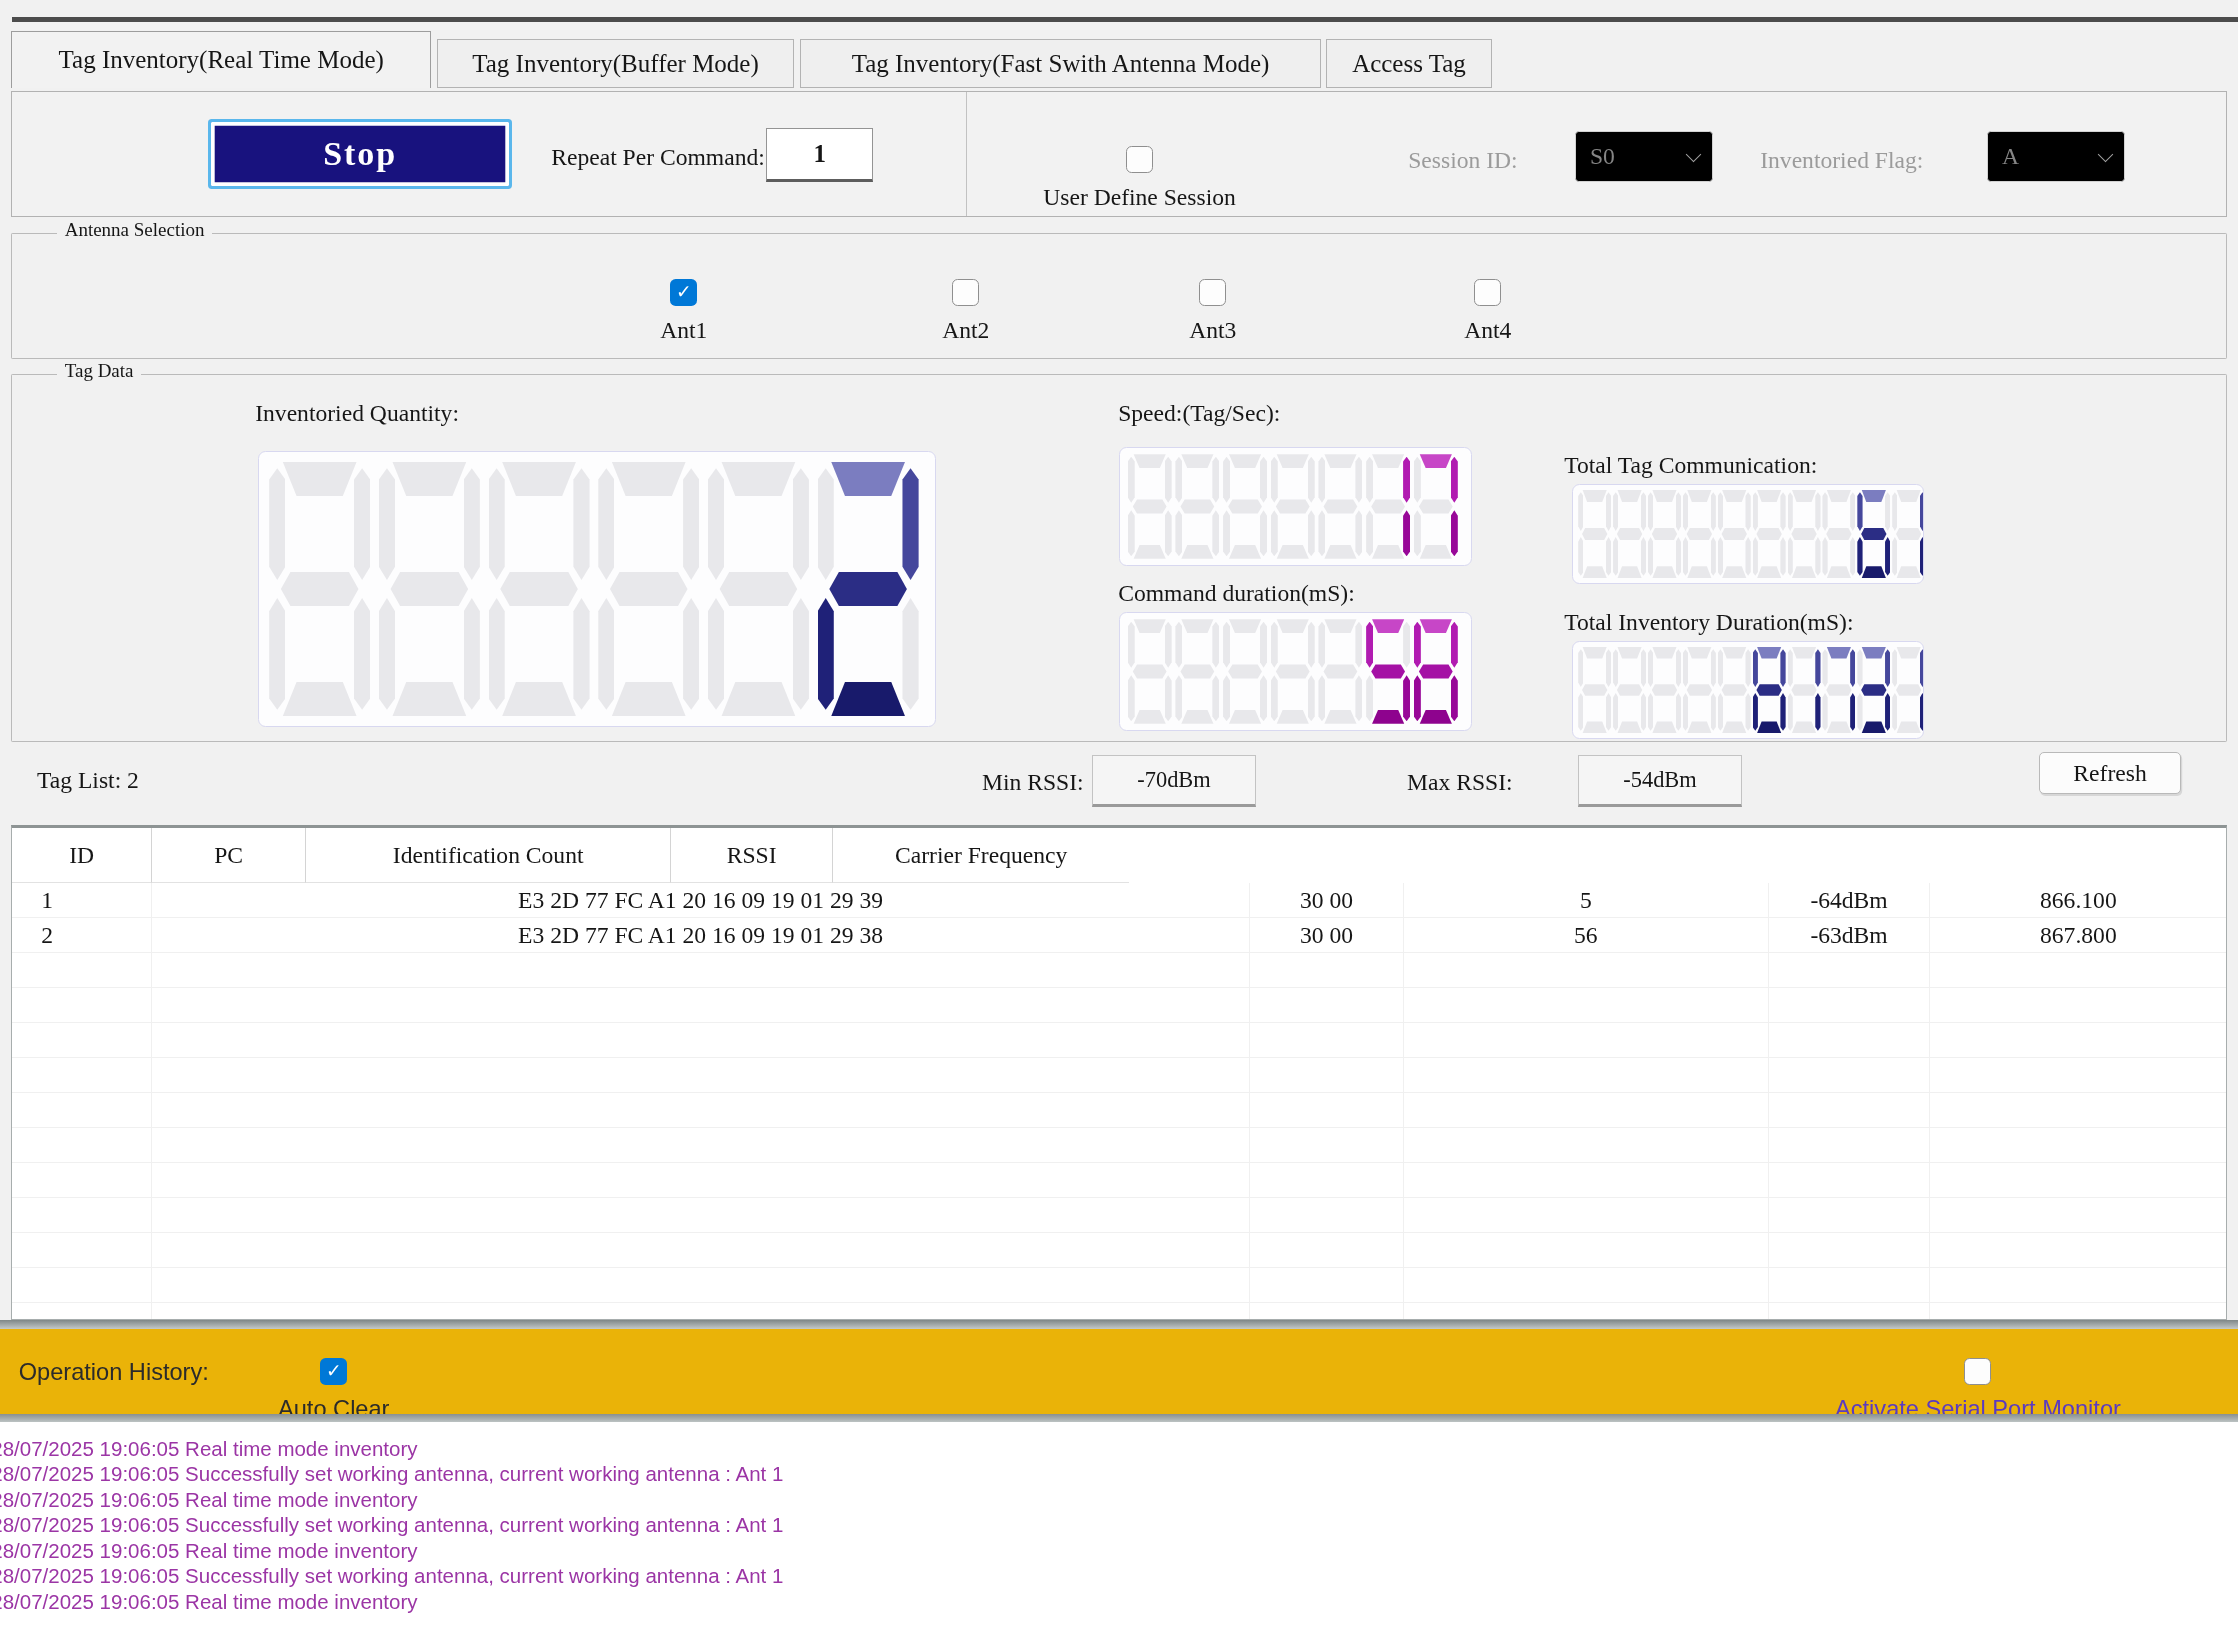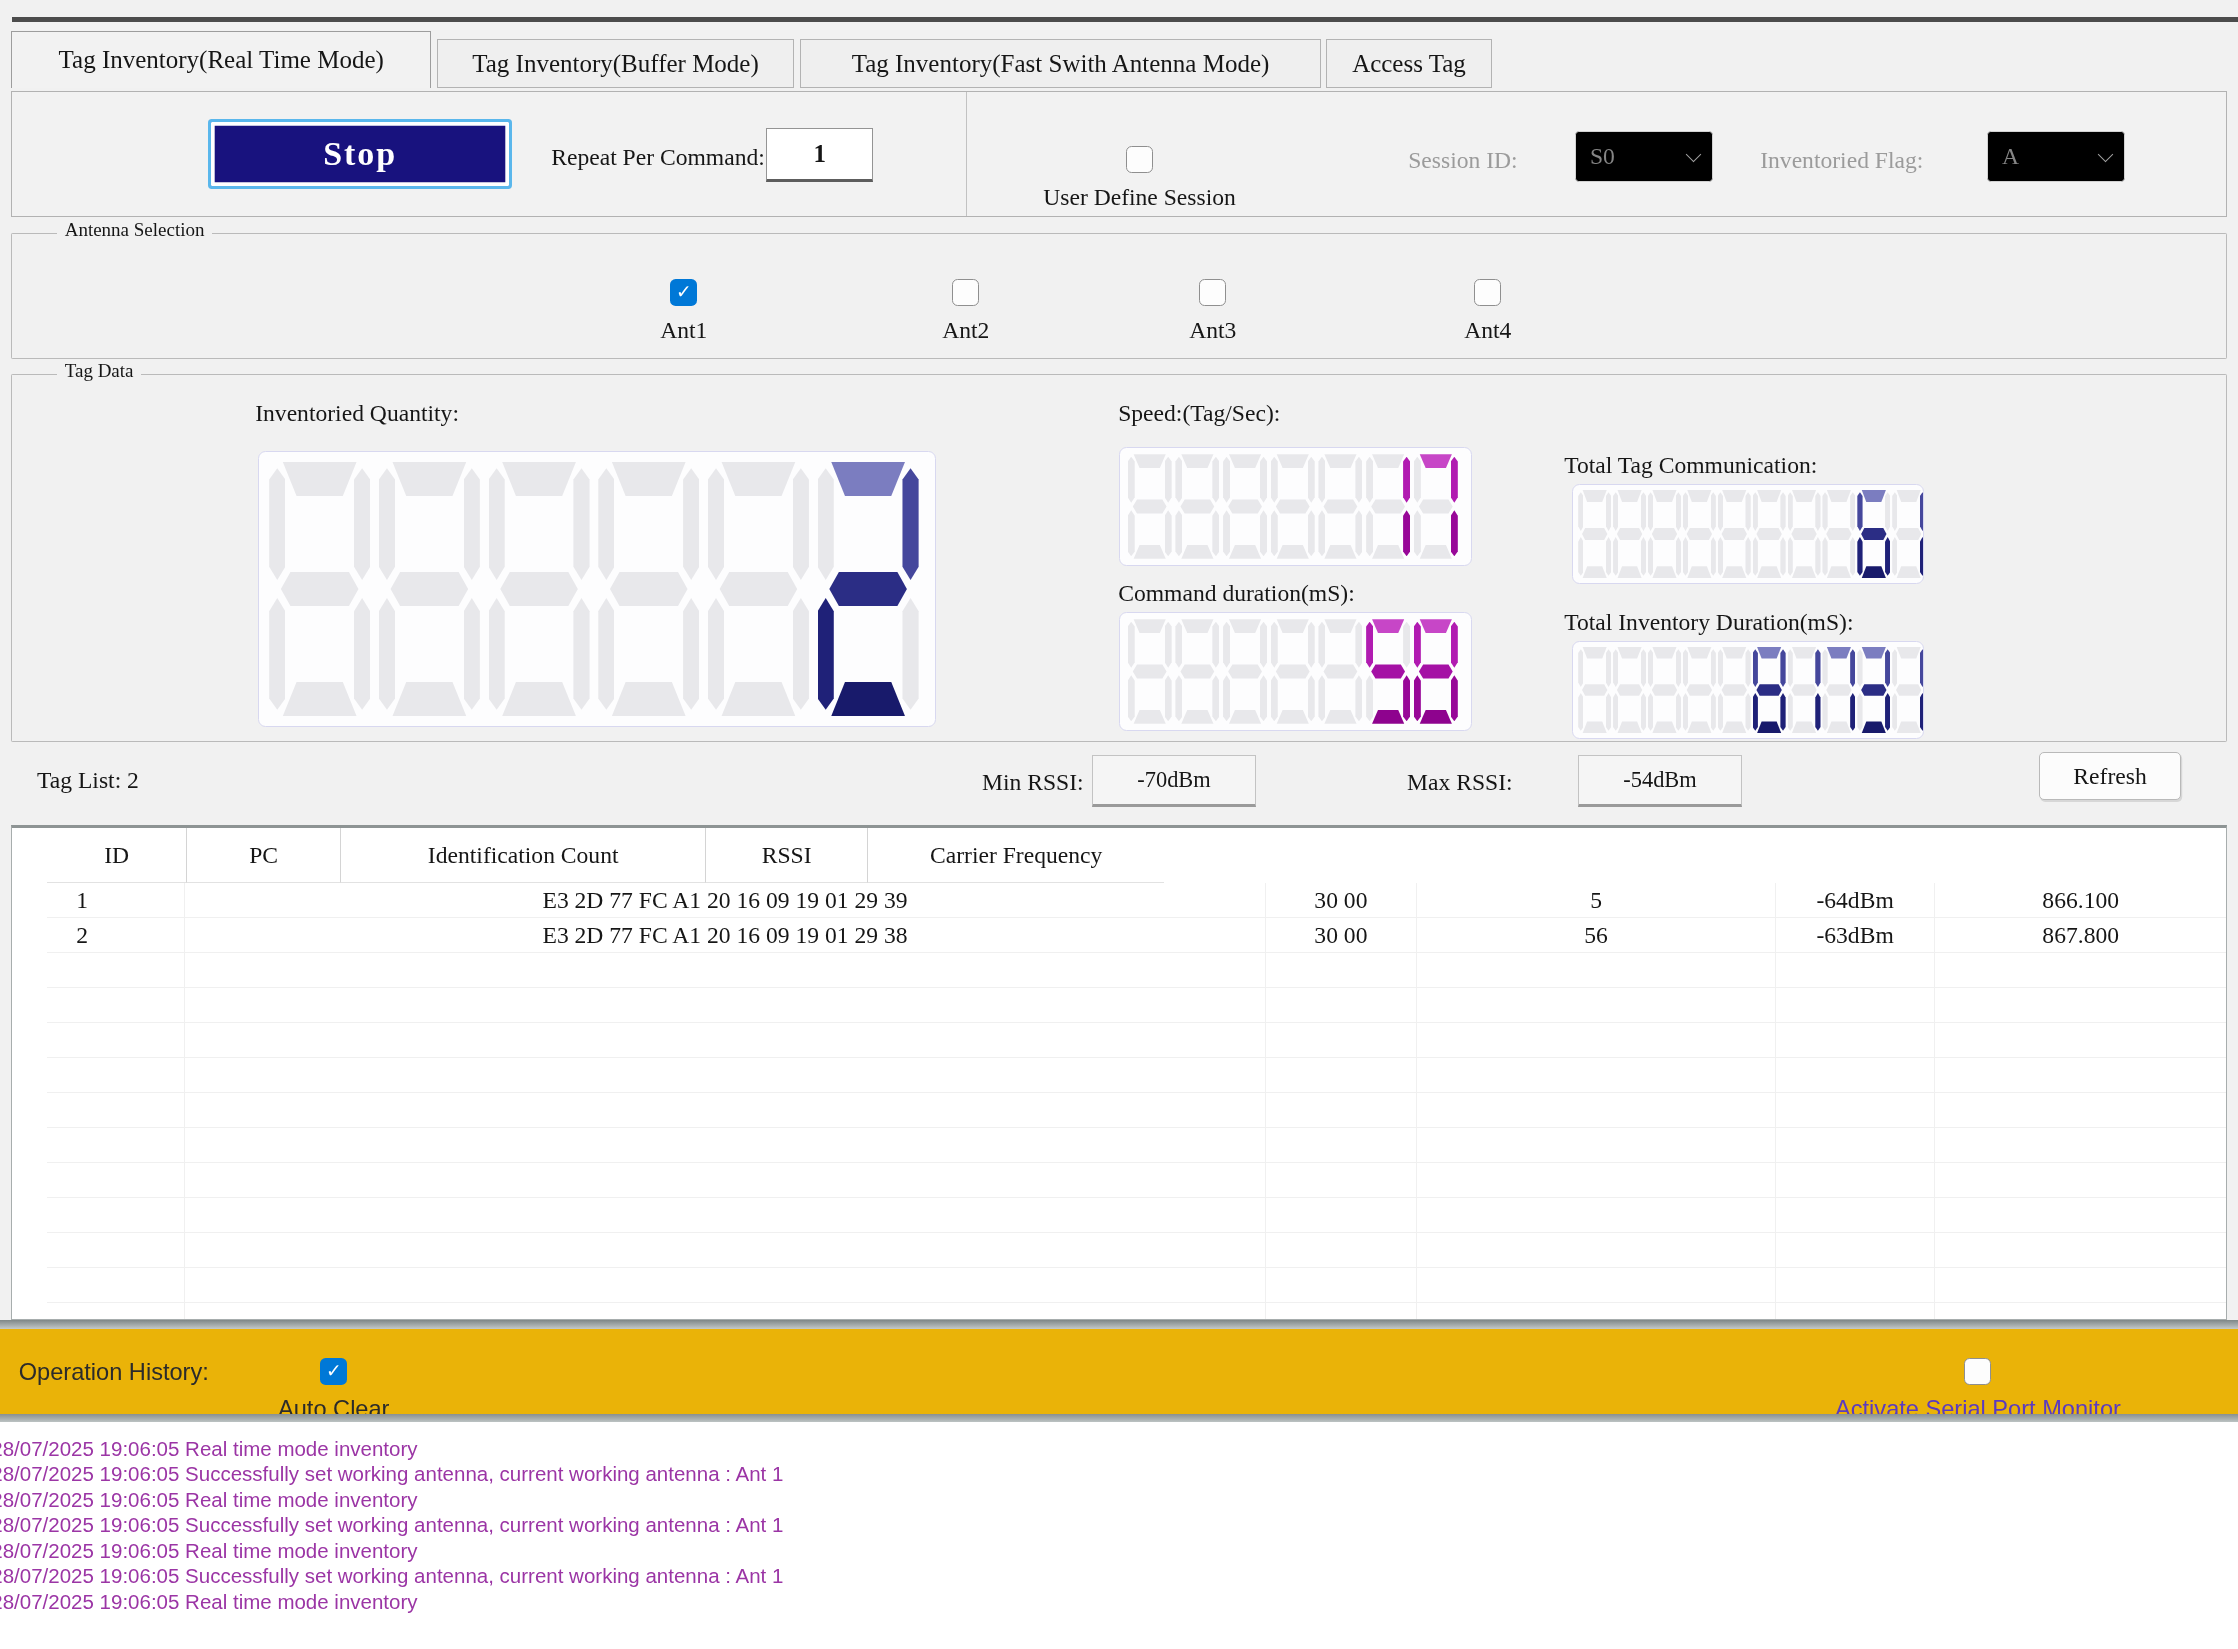--- a/index.html
+++ b/index.html
@@ -75,21 +75,21 @@
        border:1.9px solid #a7adad;border-top:3.7px solid #8e9494;overflow:hidden;}
   .trow{display:flex;width:100%;}
   .trow.head{height:55px;}
   .trow.body{height:35px;}
   .td,.th{box-sizing:border-box;display:flex;align-items:center;justify-content:center;
        font-size:23.6px;white-space:nowrap;overflow:hidden;}
   .th{border-right:1.2px solid #d4d4d4;border-bottom:1.2px solid #e2e2e2;}
   .th:last-child{border-right:none;}
   .td{border-right:1.2px solid #f0f0f0;border-bottom:1.2px solid #f0f0f0;}
   .td:last-child{border-right:none;}
-  .c0{width:140px;margin-left:35px;}.c1{width:1099px;}.c2{width:154px;}.c3{width:365px;}.c4{width:162px;}.c5{width:296px;}
+  .c0{width:140px;}.c1{width:1099px;}.c2{width:154px;}.c3{width:365px;}.c4{width:162px;}.c5{width:296px;}
   .td.c0{justify-content:flex-start;padding-left:29px;}
 
   
   #sep-top{left:0;top:1320px;width:2239px;height:8.7px;background:linear-gradient(#7f8787,#c3c9c9);}
   #ophist-bar{left:0;top:1329px;width:2239px;height:85px;background:#eab308;
        font-family:"Liberation Sans", sans-serif;}
   #sep-bottom{left:0;top:1414px;width:2239px;height:8.7px;background:linear-gradient(#899090,#c3c9c9);}
   .sans-lbl{font-family:"Liberation Sans", sans-serif;font-size:23.6px;color:#2b2b2b;white-space:nowrap;}
   #serial-label{color:#5b3bc0;}
   #log-area{left:0;top:1422px;width:2239px;height:227px;background:#ffffff;overflow:hidden;}
@@ -537,21 +537,21 @@
           <i class="sg sg-g" style="background: rgb(232, 232, 235);"></i>
         </div>
       </div>
   </div>
 
   <div class="lbl abs" style="left:37px;top:767px;">Tag List: 2</div>
   <div class="lbl abs" style="left:982px;top:769px;">Min RSSI:</div>
   <div class="pushbtn abs" style="left:1092px;top:755px;width:164px;height:52px;">-70dBm</div>
   <div class="lbl abs" style="left:1407px;top:769px;">Max RSSI:</div>
   <div class="pushbtn abs" style="left:1578px;top:755px;width:164px;height:52px;">-54dBm</div>
-  <div id="refresh-button" class="abs" style="left:2039px;top:752px;width:142px;height:48px;">Refresh</div>
+  <div id="refresh-button" class="abs" style="left:2039px;top:752px;width:142px;height:42px;">Refresh</div>
 
   <div id="tag-table" class="abs">
     <div class="trow head">
       <div class="th c0">ID</div>
       <div class="th c2">PC</div>
       <div class="th c3">Identification Count</div>
       <div class="th c4">RSSI</div>
       <div class="th c5">Carrier Frequency</div>
     </div>
     <div class="trow body">

